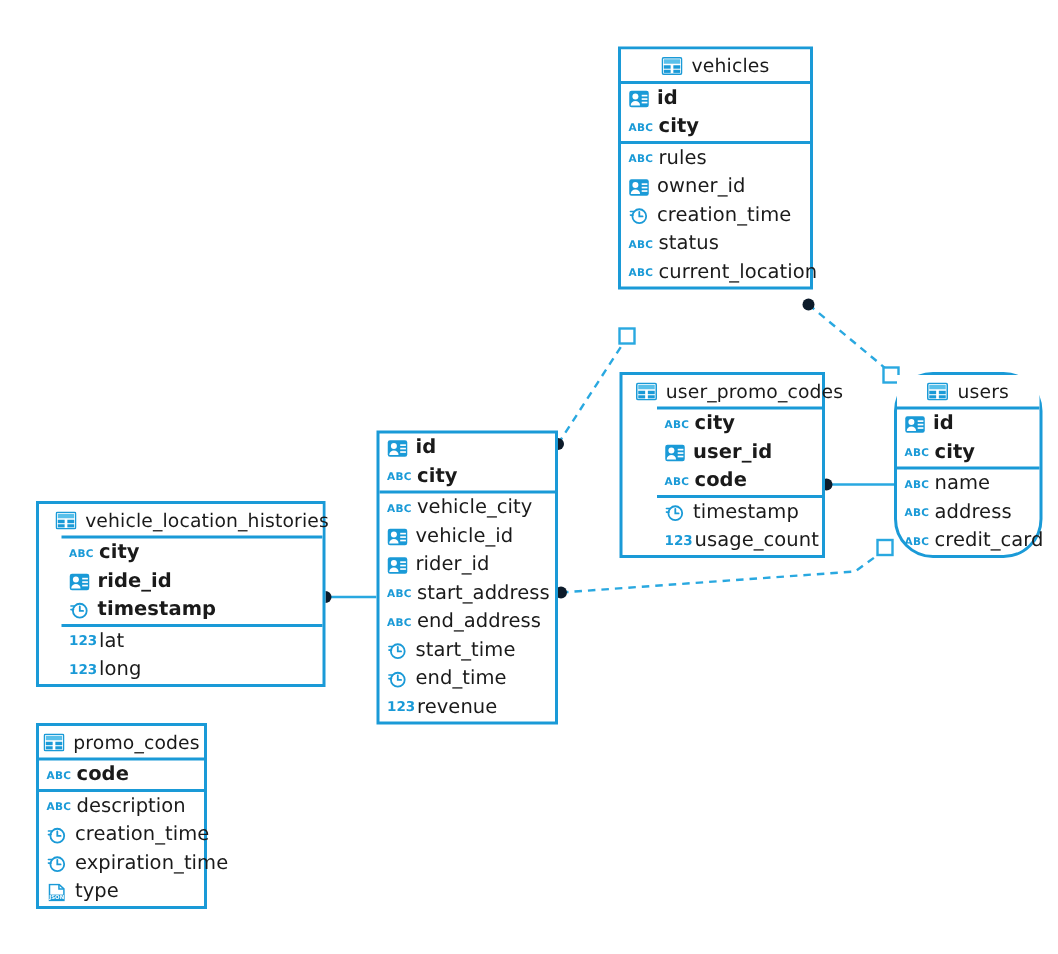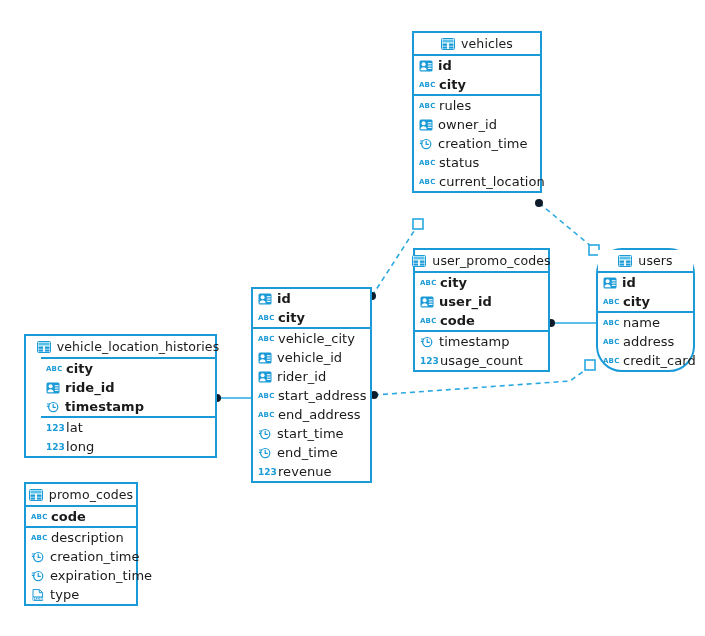--- a/index.html
+++ b/index.html
@@ -144,21 +144,21 @@
         <div class="row">
           <span class="ico-abc">ABC</span>
           <span class="col-name">status</span>
         </div>
         <div class="row">
           <span class="ico-abc">ABC</span>
           <span class="col-name">current_location</span>
         </div>
       </div>
     </div>
-    <div class="table" style="left: 413px; top: 248px; width: 137px;">
+    <div class="table" style="left: 413px; top: 248px; width: 137px; padding-left: 23px;">
       <div class="tbl-header">
         <span class="ico">
           <svg width="14" height="12" viewBox="0 0 14 12">
             <rect x="0.5" y="0.5" width="13" height="11" rx="1" fill="#ffffff" stroke="#1a9ad7" stroke-width="1"></rect>
             <rect x="1.5" y="1.5" width="11" height="3" fill="#59c0ea"></rect>
             <rect x="1.5" y="5.5" width="4.6" height="2.3" fill="#1a9ad7"></rect>
             <rect x="7.9" y="5.5" width="4.6" height="2.3" fill="#1a9ad7"></rect>
             <rect x="1.5" y="8.5" width="4.6" height="2.1" fill="#1a9ad7"></rect>
             <rect x="7.9" y="8.5" width="4.6" height="2.1" fill="#1a9ad7"></rect>
           </svg>

